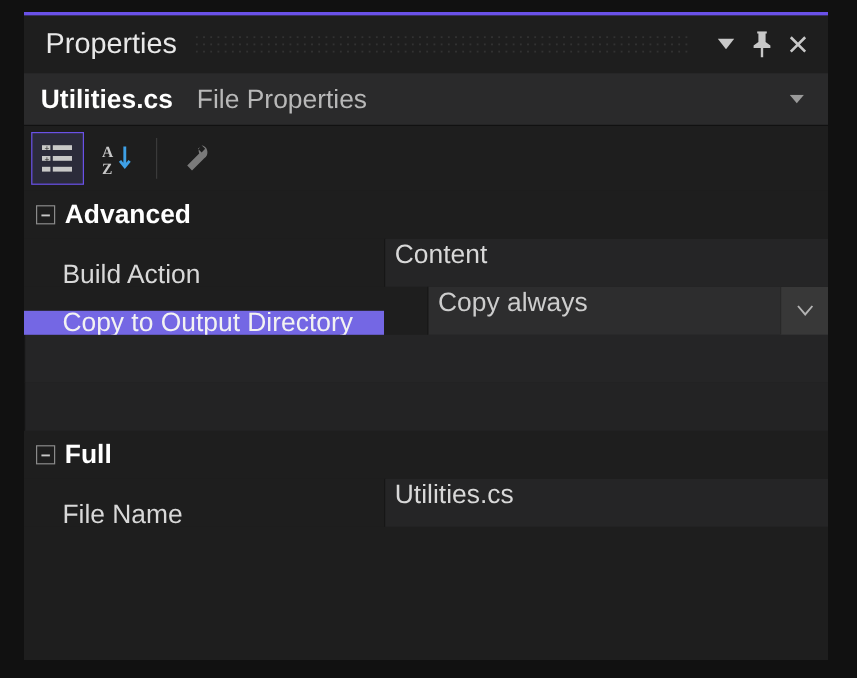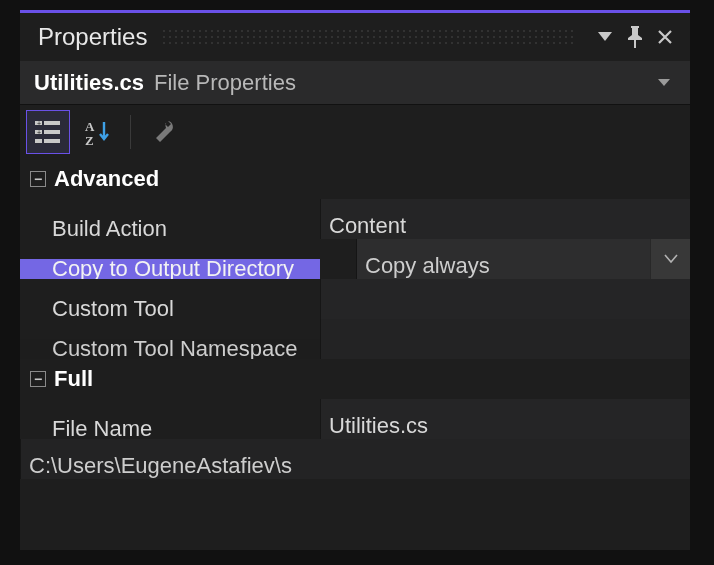--- a/index.html
+++ b/index.html
@@ -8,34 +8,34 @@
   
   .titlebar { display:flex; align-items:center; height:48px; background:#1e1e1e; padding:0 10px; }
   .titlebar .title { font-size:24px; color:#e8e8e8; padding-left:8px; }
   .titlebar .drag { flex:1; height:18px; margin:0 14px;
     background-image:radial-gradient(#4a4a4a 1px, transparent 1px);
     background-size:6px 6px; background-position:0 0; opacity:.45; }
   .titlebar .ctrl { width:30px; height:30px; display:flex; align-items:center; justify-content:center; cursor:pointer; }
   
   .object-row { display:flex; align-items:center; height:44px; padding:0 14px; background:#2a2a2b; border-bottom:1px solid #111; }
   .object-row .file { font-size:22px; font-weight:600; color:#fff; }
-  .object-row .type { font-size:22px; color:#b8b8b8; margin-left:10px; flex:1; }
+  .object-row .type { font-size:22px; color:#b8b8b8; margin-left:20px; flex:1; }
   .object-row .dd { width:24px; height:24px; display:flex; align-items:center; justify-content:center; cursor:pointer; }
   
   .toolbar { display:flex; align-items:center; height:54px; padding:0 6px; background:#1e1e1e; gap:6px; }
   .tbtn { width:44px; height:44px; display:flex; align-items:center; justify-content:center; cursor:pointer; border:1px solid transparent; }
   .tbtn.sel { border:1px solid #6a51e8; background:#2b2b3a; }
   .tsep { width:1px; height:34px; background:#3a3a3a; margin:0 4px; }
   
   .grid { flex:1; }
   .cat { display:flex; align-items:center; height:40px; padding-left:10px; font-size:22px; font-weight:700; color:#fff; background:#1e1e1e; }
   .cat .exp { width:16px; height:16px; border:1px solid #8a8a8a; display:inline-flex; align-items:center; justify-content:center; margin-right:8px; font-size:14px; line-height:1; cursor:pointer; color:#c8c8c8; }
   .row { display:flex; height:40px; font-size:22px; }
   .row .pname { width:300px; padding-left:32px; display:flex; align-items:center; color:#d8d8d8; background:#1e1e1e; overflow:hidden; white-space:nowrap;margin-top:20px; }
-  .row .pval  { flex:1; padding-left:8px; display:flex; align-items:flex-end; color:#d8d8d8; background:#252526; overflow:hidden; white-space:nowrap; border-left:1px solid #161616; }
+  .row .pval  { flex:1; padding-left:8px; display:flex; align-items:flex-start; color:#d8d8d8; background:#252526; overflow:hidden; white-space:nowrap; border-left:1px solid #161616; }
   .row.striped .pname, .row.striped .pval { filter:brightness(0.95); }
   .row.sel .pname { background:#7a6cf0; color:#fff; }
   .row.sel .pval  { background:#2f2f30;margin-left:36px; }
   .row.sel .pval .ddbtn { margin-left:auto; width:40px; height:40px; background:#3b3b3b; display:flex; align-items:center; justify-content:center; cursor:pointer; border-left:1px solid #2a2a2a; }
   
   svg { display:block; }
 </style>
 </head>
 <body>
 
@@ -115,40 +115,35 @@
         <div class="pval">
           <span>Copy always</span>
           <div class="ddbtn">
             <svg width="16" height="12" viewBox="0 0 16 12">
               <path d="M2 2 L8 9 L14 2" stroke="#bcbcbc" stroke-width="1.6" fill="none"></path>
             </svg>
           </div>
         </div>
       </div>
       <div class="row">
-        <div class="pname">Custom Tool</div>
         <div class="pval">
           <span></span>
         </div>
       </div>
       <div class="row striped">
-        <div class="pname">Custom Tool Namespace</div>
         <div class="pval">
           <span></span>
         </div>
       </div>
       <div class="cat">
         <span class="exp">−</span>
         <span>Full</span>
       </div>
       <div class="row">
         <div class="pname">File Name</div>
         <div class="pval">
           <span>Utilities.cs</span>
         </div>
       </div>
       <div class="row striped">
-        <div class="pval">
-          <span>C:\Users\EugeneAstafiev\s</span>
-        </div>
       </div>
     </div>
 </div>
 
 </body></html>

